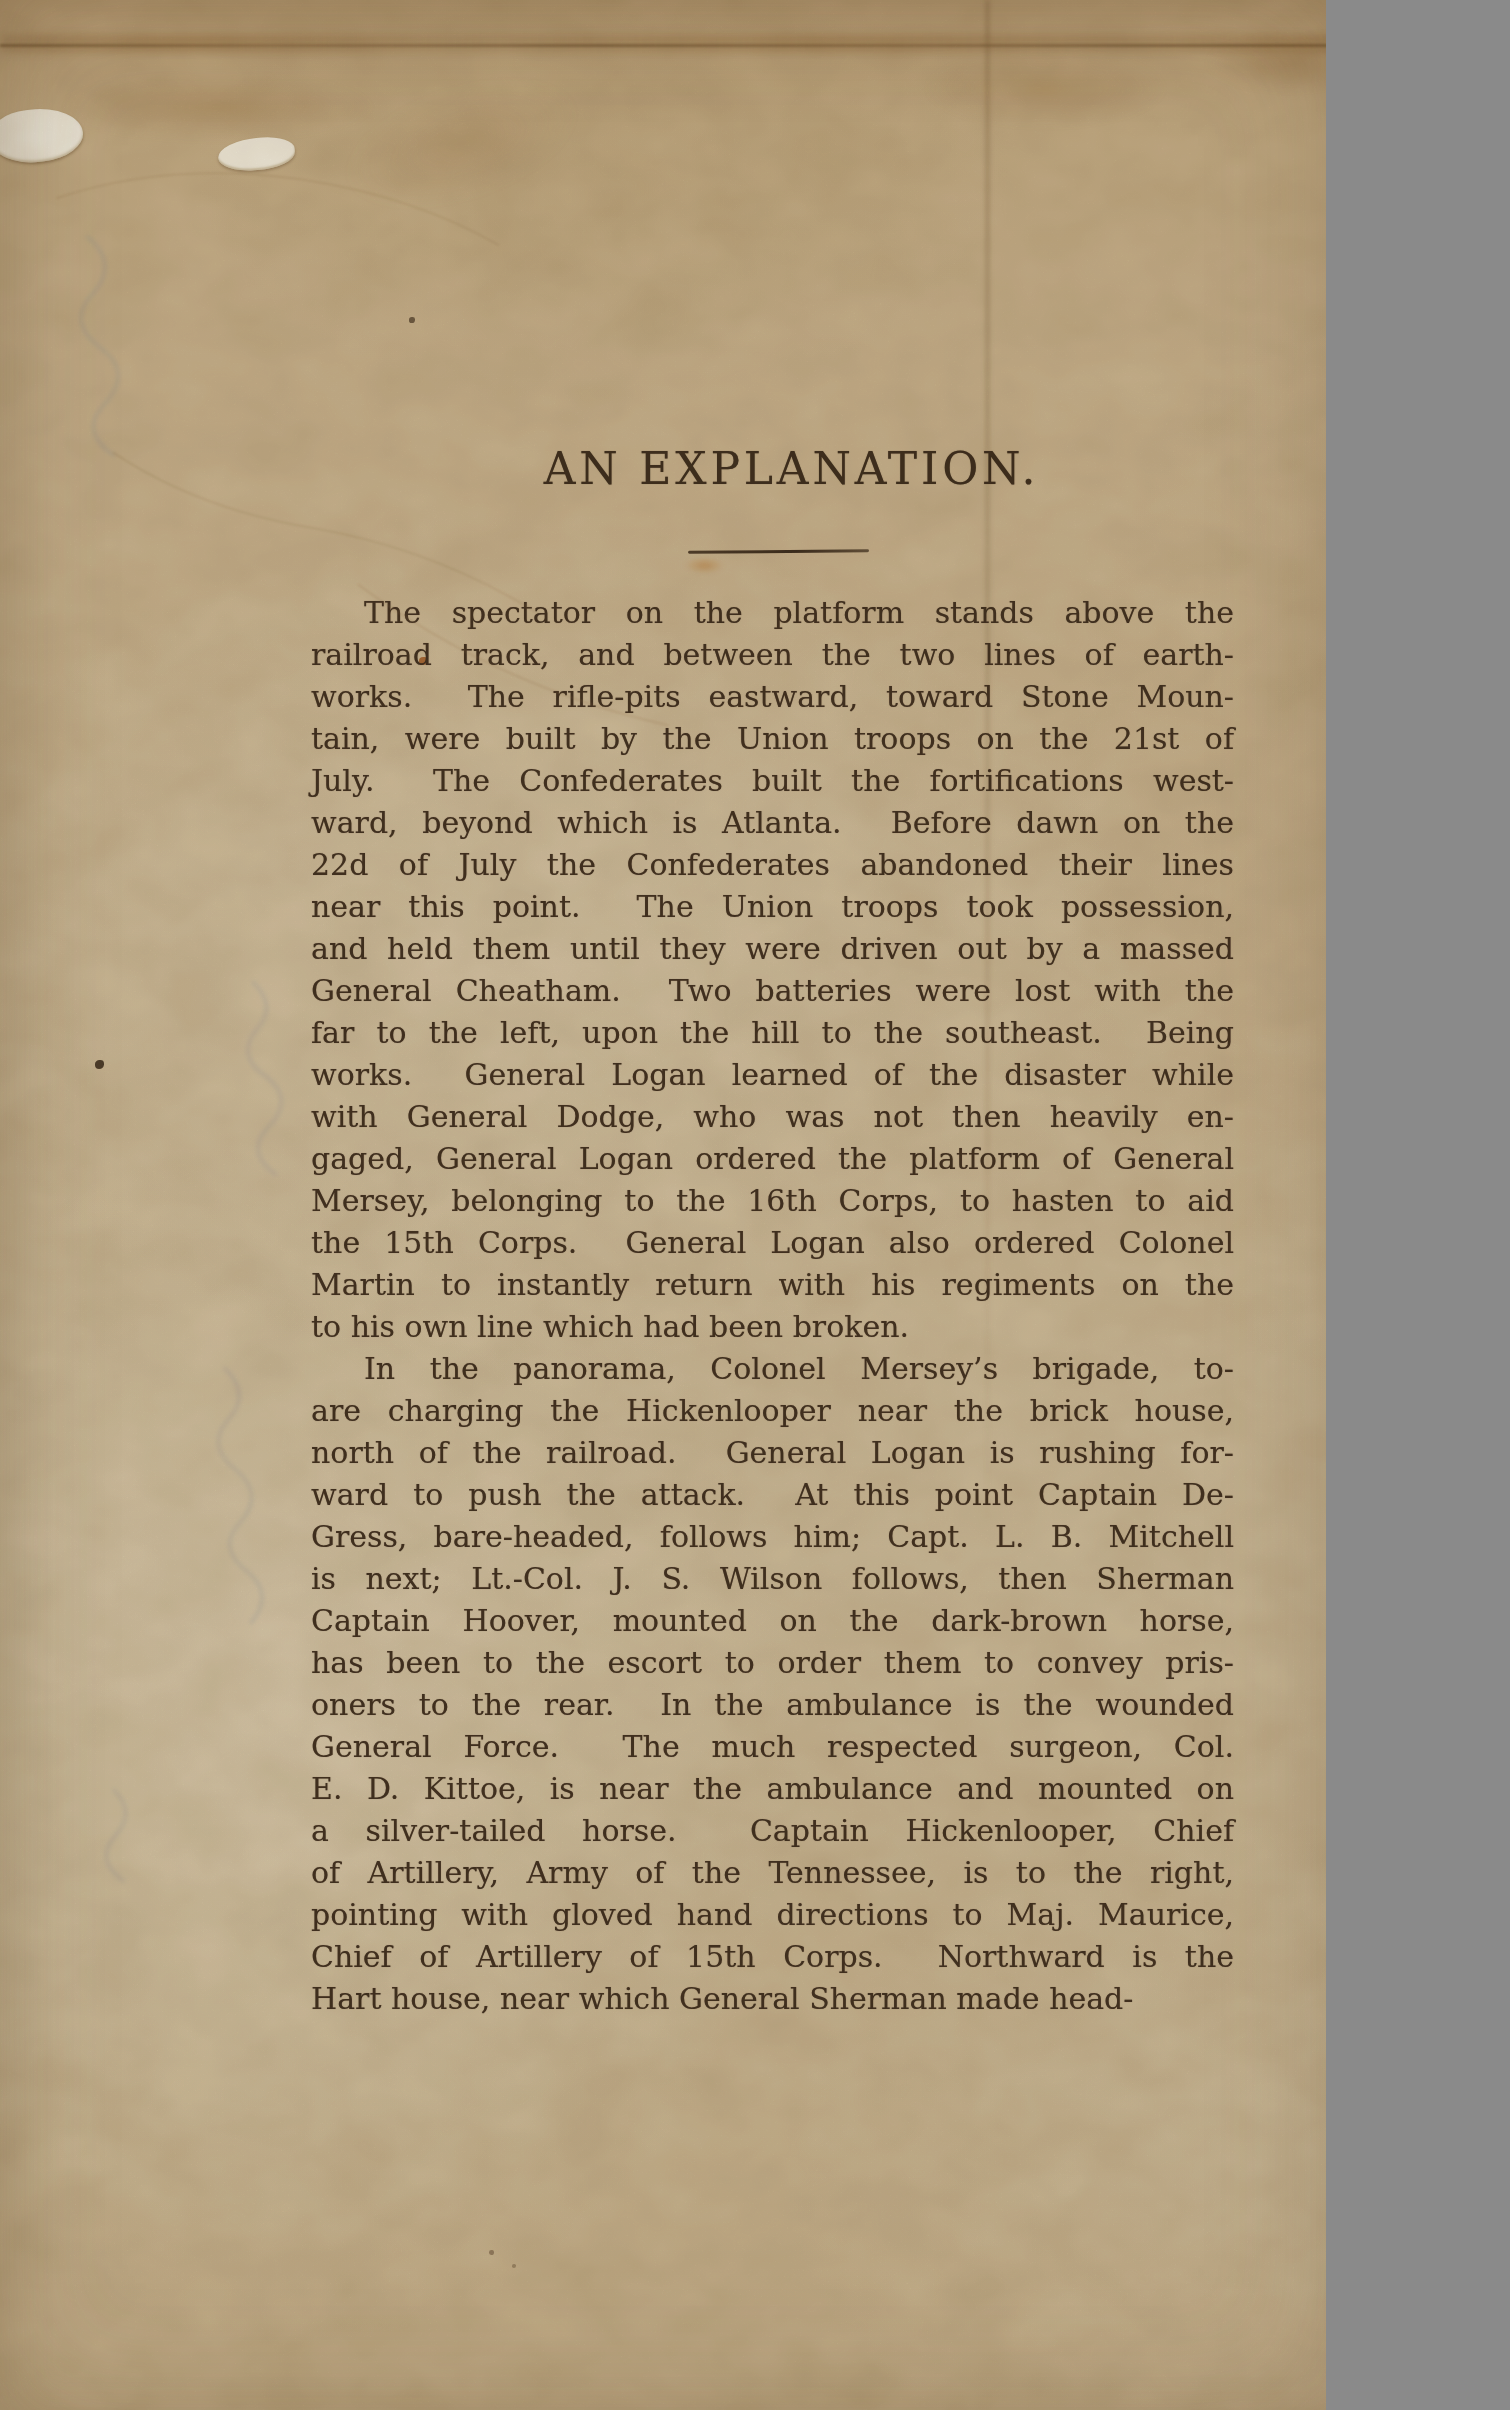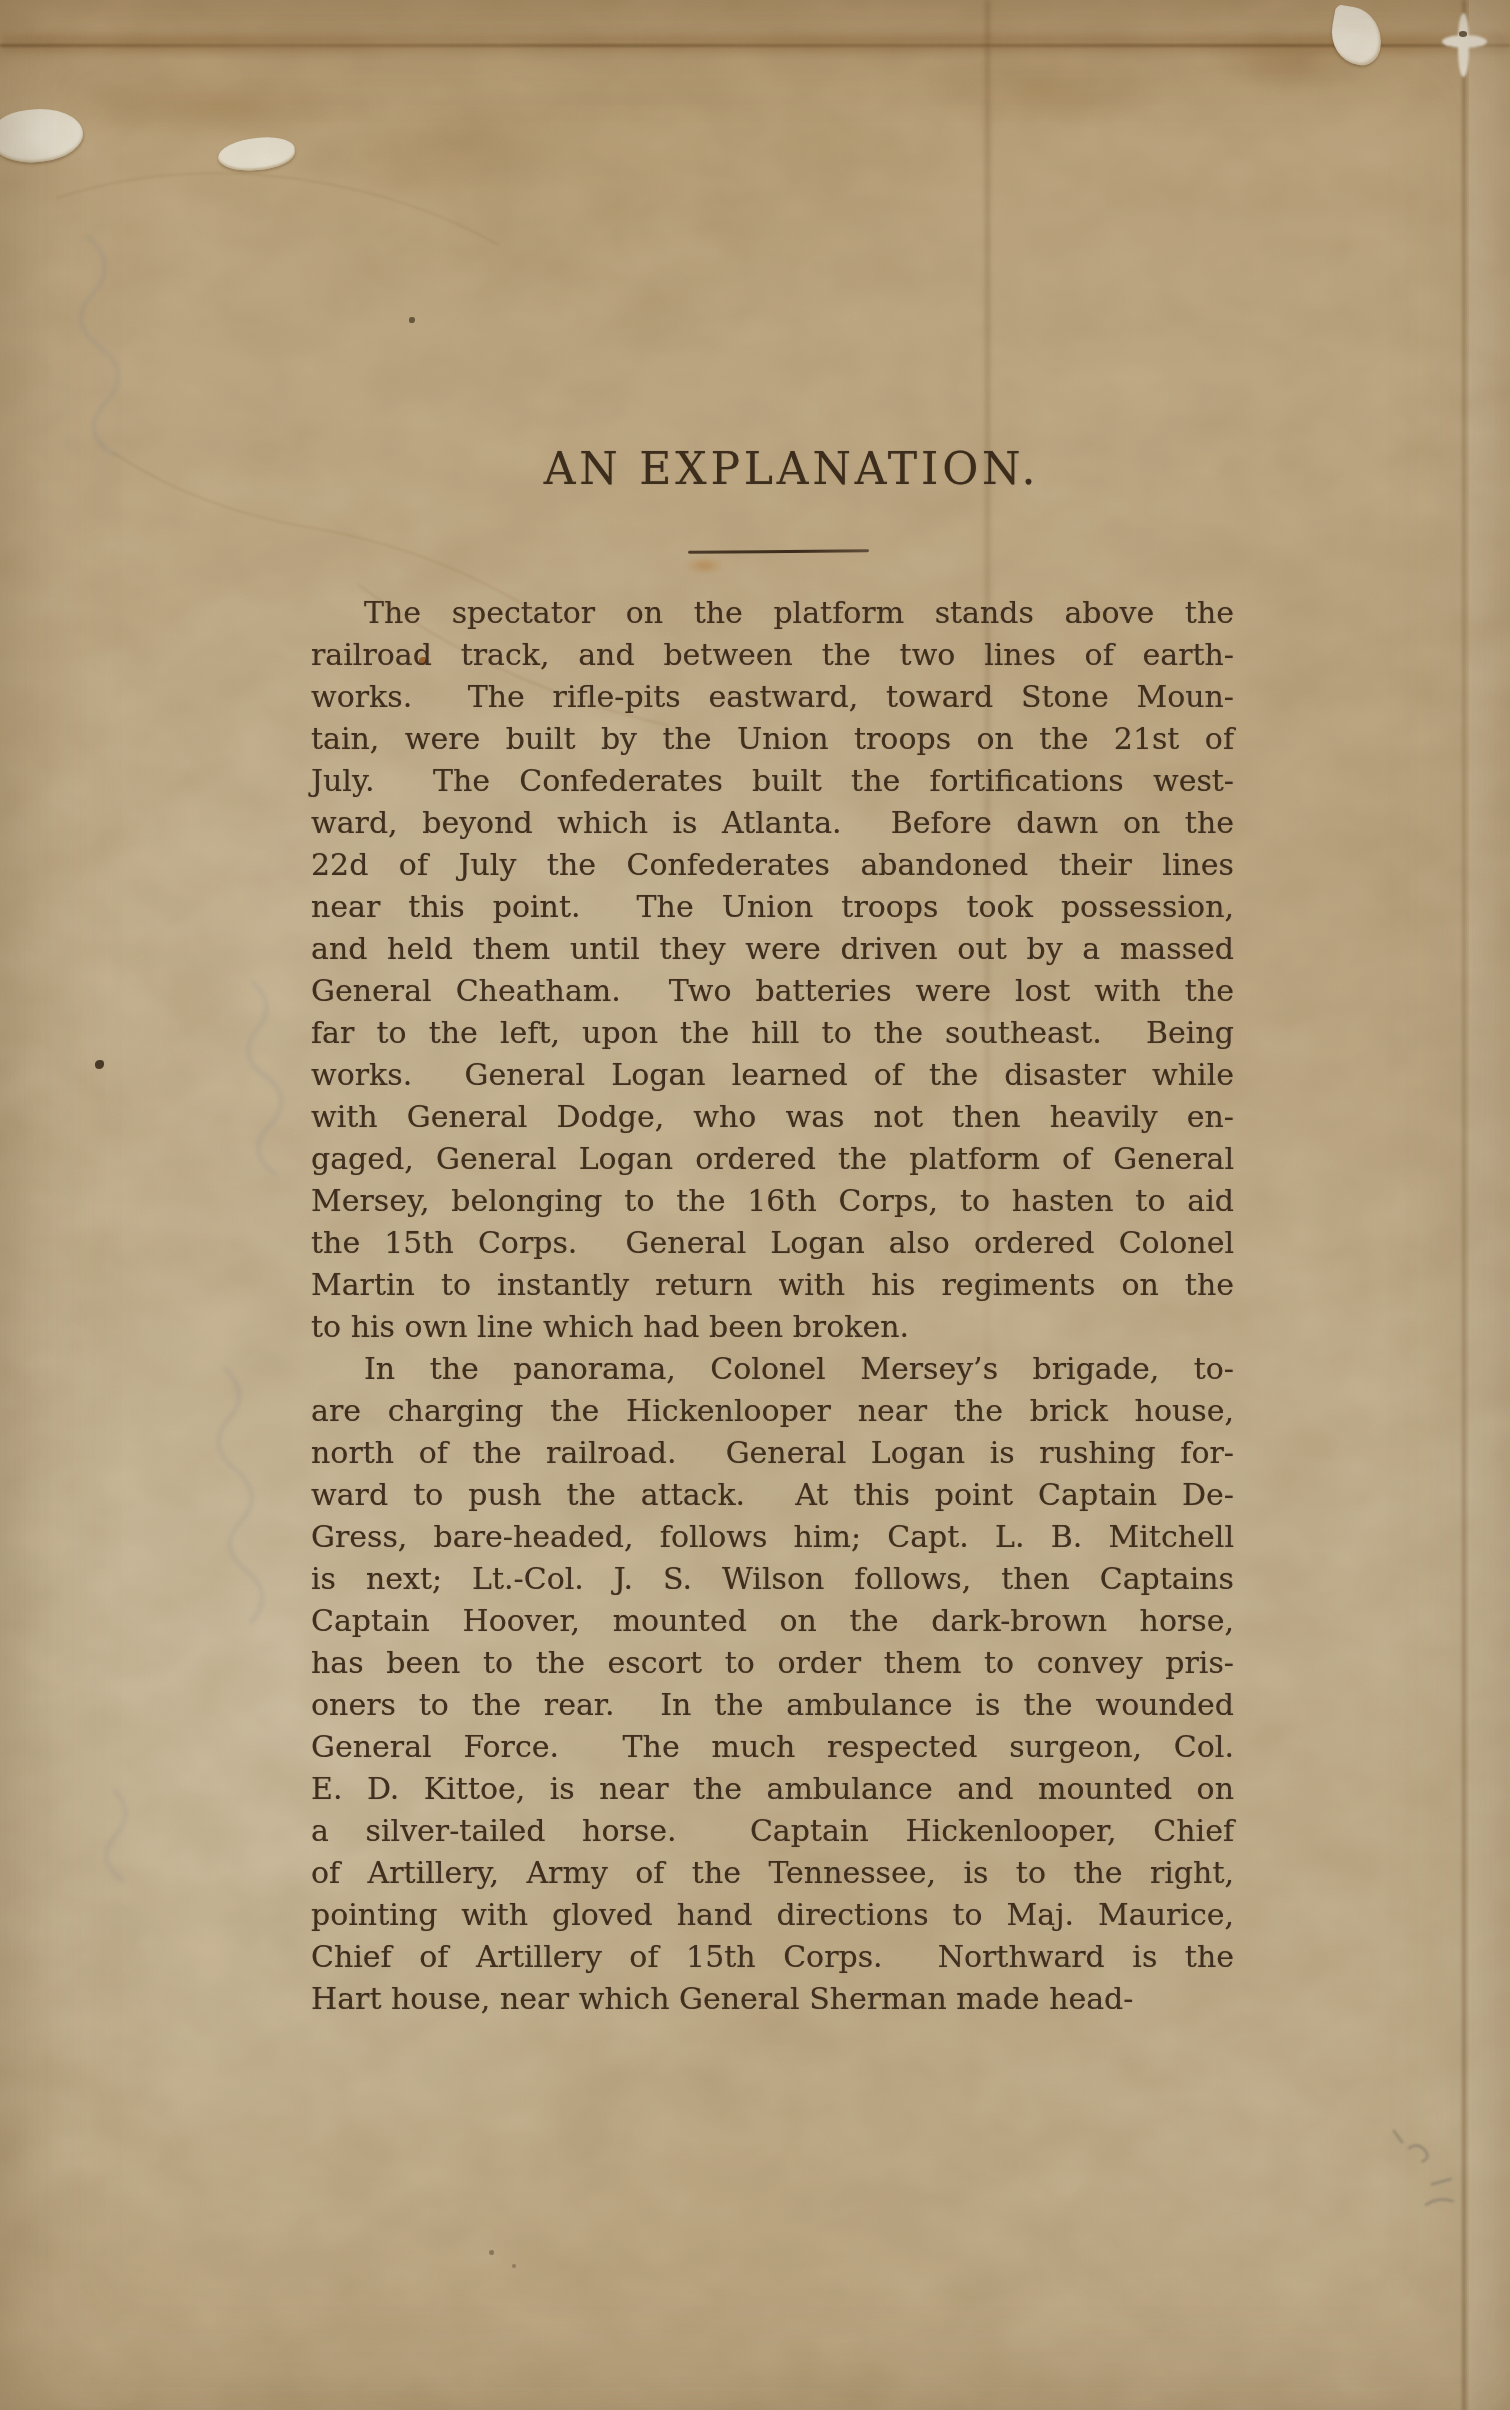--- a/index.html
+++ b/index.html
@@ -1,20 +1,20 @@
 <!DOCTYPE html>
 <html style="font-size:15px"><head>
 <meta charset="utf-8">
 <style>
   html, body { margin: 0; padding: 0; }
   body { width: 1510px; height: 2411px; background: #8a8a8a; }
 
   #page {
     position: absolute; left: 0; top: 0;
-    width: 1510px; height: 2411px;
+    width: 1326px; height: 2411px;
     overflow: hidden;
     background-color: #c9b48c;
     background-image:
       radial-gradient(ellipse 584px 339px at 603px 169px,  rgba(186,162,120,0.35), transparent 70%),
       radial-gradient(ellipse 847px 603px at 527px 942px, rgba(226,215,191,0.40), transparent 72%),
       radial-gradient(ellipse 716px 847px at 282px 1742px, rgba(229,219,195,0.45), transparent 72%),
       radial-gradient(ellipse 659px 471px at 1271px 2166px,rgba(215,201,173,0.35), transparent 75%),
       radial-gradient(ellipse 471px 753px at 1412px 847px, rgba(184,158,116,0.30), transparent 75%),
       linear-gradient(180deg,#bda279 0%, #c7b089 5%, #cbb691 15%, #cebb98 40%, #d0bf9e 65%, #cbb894 88%, #c7b28c 100%);
     font-family: "DejaVu Serif", "Liberation Serif", serif;
@@ -146,21 +146,21 @@
         <div class="tline">the 15th Corps.&nbsp; General Logan also ordered Colonel</div>
         <div class="tline">Martin to instantly return with his regiments on the</div>
         <div class="tline">to his own line which had been broken.</div>
       </div>
     <div class="paragraph">
         <div class="tline">In the panorama, Colonel Mersey’s brigade, to-</div>
         <div class="tline">are charging the Hickenlooper near the brick house,</div>
         <div class="tline">north of the railroad.&nbsp; General Logan is rushing for-</div>
         <div class="tline">ward to push the attack.&nbsp; At this point Captain De-</div>
         <div class="tline">Gress, bare-headed, follows him; Capt. L. B. Mitchell</div>
-        <div class="tline">is next; Lt.-Col. J. S. Wilson follows, then Captains</div>
+        <div class="tline">is next; Lt.-Col. J. S. Wilson follows, then Sherman</div>
         <div class="tline">Captain Hoover, mounted on the dark-brown horse,</div>
         <div class="tline">has been to the escort to order them to convey pris-</div>
         <div class="tline">oners to the rear.&nbsp; In the ambulance is the wounded</div>
         <div class="tline">General Force.&nbsp; The much respected surgeon, Col.</div>
         <div class="tline">E. D. Kittoe, is near the ambulance and mounted on</div>
         <div class="tline">a silver-tailed horse.&nbsp; Captain Hickenlooper, Chief</div>
         <div class="tline">of Artillery, Army of the Tennessee, is to the right,</div>
         <div class="tline">pointing with gloved hand directions to Maj. Maurice,</div>
         <div class="tline">Chief of Artillery of 15th Corps.&nbsp; Northward is the</div>
         <div class="tline">Hart house, near which General Sherman made head-</div>

